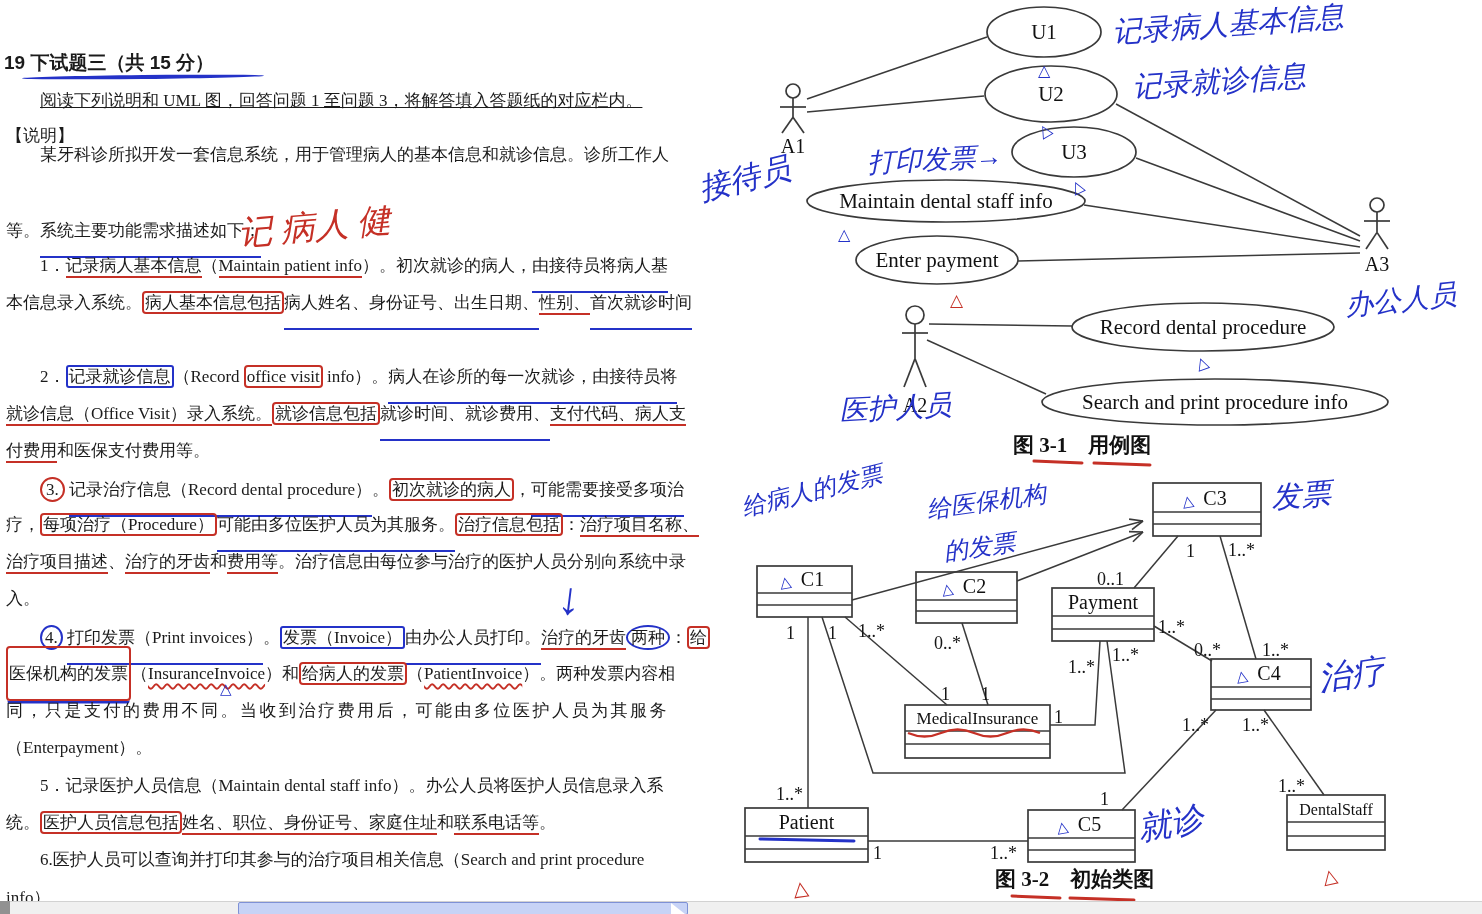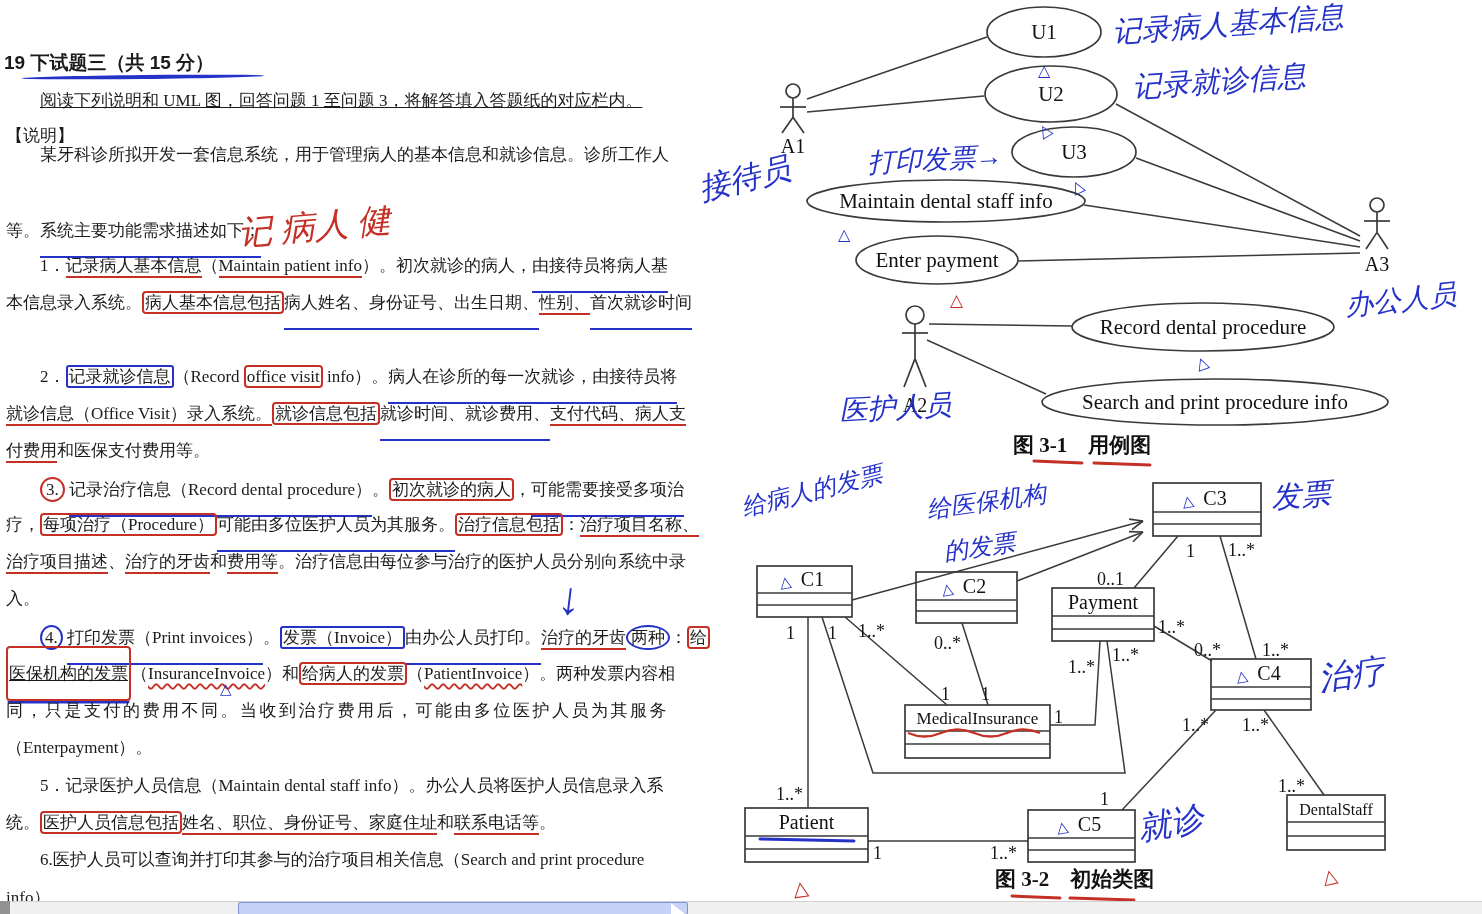--- a/index.html
+++ b/index.html
@@ -10,21 +10,21 @@
   #doc-title{position:absolute;left:4px;top:6px;font-size:19px;font-weight:bold;
              font-family:"Liberation Sans","DejaVu Sans",sans-serif;white-space:nowrap;}
   .doc-line{position:absolute;white-space:nowrap;font-size:17px;line-height:21px;}
   .m-bu{border-bottom:2.5px solid var(--pb);padding-bottom:16px;text-align:right;}
   .m-ru{border-bottom:2.5px solid var(--pr);padding-bottom:1px;}
   .m-rw{text-decoration:underline wavy var(--pr) 2px;text-underline-offset:4px;}
   .m-rb{border:2px solid var(--pr);border-radius:4px;padding:0 1px;}
   .m-bb{border:2px solid var(--pb);border-radius:3px;padding:0 1px;}
   .m-rc{border:2px solid var(--pr);border-radius:50%;padding:0 4px;display:inline-block;}
   .m-bc{border:2px solid var(--pb);border-radius:50%;padding:0 3px;display:inline-block;}
-  .m-rbbu{border:2px solid var(--pr);border-radius:4px;padding:16px 1px;box-shadow:0 4px 0 -1.5px var(--pb);text-decoration:underline;}
+  .m-rbbu{border:2px solid var(--pr);border-radius:4px;padding:16px 1px;box-shadow:0 4px 0 -1.5px var(--pb);}
   .float-text{position:absolute;white-space:nowrap;font-family:"Liberation Serif","DejaVu Serif",serif;}
   .float-stroke{position:absolute;border-radius:60%;}
   #diag{position:absolute;left:0;top:0;}
   #sb-track{position:absolute;background:#f0f0f0;border-top:1px solid #d2d2d2;}
   #sb-left{position:absolute;background:#919191;}
   #sb-thumb{position:absolute;background:#c7d3f6;border:1px solid #7e91d6;border-radius:2px;}
   #sb-notch{position:absolute;width:0;height:0;border-style:solid;border-width:11px 0 0 14px;border-color:transparent transparent transparent #ffffff;}
 </style>
 </head>
 <body>

